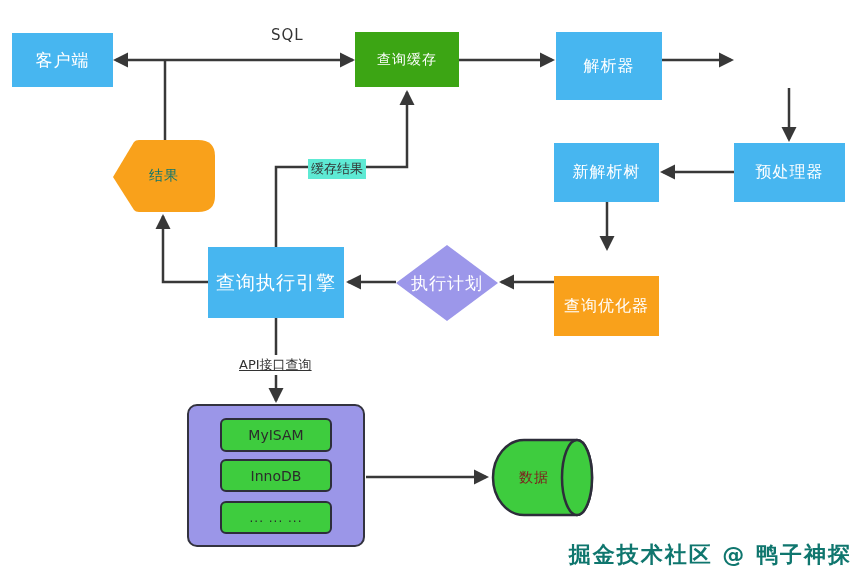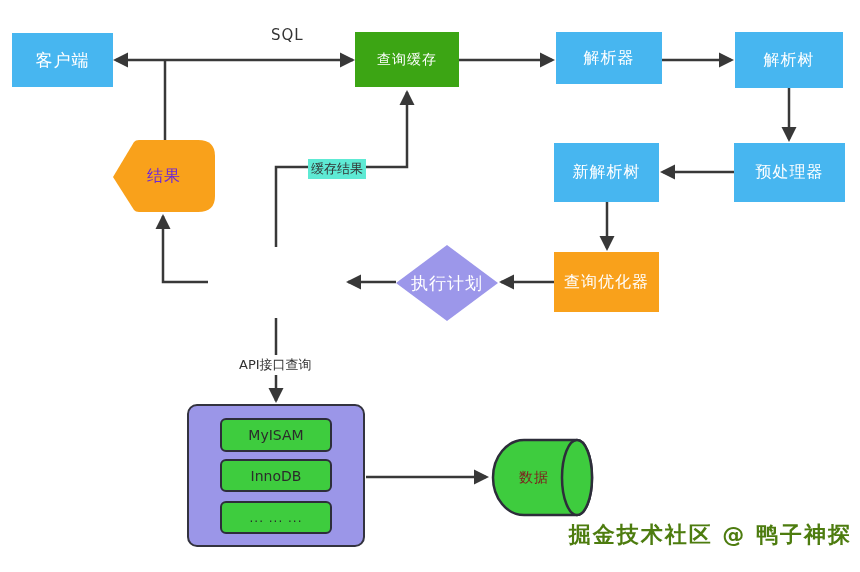--- a/index.html
+++ b/index.html
@@ -25,64 +25,64 @@
     display: flex;
     align-items: center;
     justify-content: center;
     color: #ffffff;
     font-size: 16px;
     letter-spacing: 1px;
     text-align: center;
   }
   .node.blue   { background: #47B6F0; }
   .node.green  { background: #3CA514; }
-  .node.orange { background: #F9A11B; }
+  .node.orange { background: #F9A11B; margin-top: 24px; }
 
   .node.client        { left: 12px;  top: 33px;  width: 101px; height: 54px; font-size: 17px; }
   .node.query-cache   { left: 355px; top: 32px;  width: 104px; height: 55px; font-size: 14px; }
-  .node.parser        { left: 556px; top: 32px;  width: 106px; height: 52px; }
+  .node.parser        { left: 556px; top: 32px;  width: 106px; height: 68px; }
   .node.parse-tree    { left: 735px; top: 32px;  width: 108px; height: 56px; }
   .node.new-parse-tree{ left: 554px; top: 143px; width: 105px; height: 59px; }
   .node.preprocessor  { left: 734px; top: 143px; width: 111px; height: 59px; }
   .node.optimizer     { left: 554px; top: 252px; width: 105px; height: 60px; }
   .node.engine        { left: 208px; top: 247px; width: 136px; height: 71px; font-size: 19px; }
 
   .node.diamond {
     left: 396px; top: 245px; width: 102px; height: 76px;
     background: #9C97EA;
     clip-path: polygon(50% 0, 100% 50%, 50% 100%, 0 50%);
     font-size: 17px;
   }
 
   .overlay-label {
     position: absolute;
     display: flex;
     align-items: center;
     justify-content: center;
-    color: #6d28d9;
-    font-size: 16px;
+    color: #0f766e;
+    font-size: 14px;
     letter-spacing: 1px;
   }
   .overlay-label.result-label { left: 113px; top: 140px; width: 102px; height: 72px; }
   .overlay-label.data-label   { left: 484px; top: 440px; width: 100px; height: 75px;
                                 color: #7f1d1d; font-size: 14px; }
 
   .edge-label {
     position: absolute;
     color: #333333;
     font-size: 13px;
     white-space: nowrap;
   }
   .edge-label.protocol {
     left: 126px; top: 19px; width: 116px;
     text-align: center; line-height: 17px;
   }
   .edge-label.sql { left: 271px; top: 26px; font-size: 15px; letter-spacing: 1px; }
   .edge-label.cache-result { left: 308px; top: 159px; background: #5eead4; padding: 1px 3px; }
-  .edge-label.api-query    { left: 236px; top: 355px; background: #ffffff; padding: 1px 3px; }
+  .edge-label.api-query    { left: 236px; top: 355px; background: #ffffff; padding: 1px 3px; text-decoration: underline; }
 
   .storage-container {
     position: absolute;
     left: 187px; top: 404px; width: 178px; height: 143px;
     background: #9B96E8;
     border: 2.5px solid #33333f;
     border-radius: 10px;
   }
   .engine-box {
     position: absolute;
@@ -92,25 +92,25 @@
     border-radius: 6px;
     display: flex; align-items: center; justify-content: center;
     color: #2b2b2b; font-size: 14px;
   }
   .engine-box.e0 { top: 12px; }
   .engine-box.e1 { top: 53px; height: 33px; }
   .engine-box.e2 { top: 95px; height: 33px; font-size: 12px; letter-spacing: 1px; }
 
   .watermark {
     position: absolute;
-    right: 8px; top: 520px;
+    right: 8px; top: 540px;
     font-size: 22px;
     font-weight: bold;
     letter-spacing: 2px;
-    color: #4d7c0f;
+    color: #0f766e;
     text-shadow:
       -1.5px -1.5px 0 #fff, 1.5px -1.5px 0 #fff,
       -1.5px 1.5px 0 #fff, 1.5px 1.5px 0 #fff,
       0 0 3px #fff;
   }
 </style>
 </head>
 <body>
 
 <div class="canvas">
@@ -172,31 +172,31 @@
 
   <div class="node blue client">
     <span>客户端</span>
   </div>
   <div class="node green query-cache">
     <span>查询缓存</span>
   </div>
   <div class="node blue parser">
     <span>解析器</span>
   </div>
-  <div class="node blue parse-tree">
-    <span>解析树</span>
-  </div>
   <div class="node blue new-parse-tree">
     <span>新解析树</span>
   </div>
   <div class="node blue preprocessor">
     <span>预处理器</span>
   </div>
   <div class="node orange optimizer">
     <span>查询优化器</span>
+  </div>
+  <div class="node blue engine">
+    <span>查询执行引擎</span>
   </div>
   <div class="node diamond">
     <span>执行计划</span>
   </div>
 
   <div class="overlay-label result-label">
     <span>结果</span>
   </div>
   <div class="overlay-label data-label">
     <span>数据</span>

